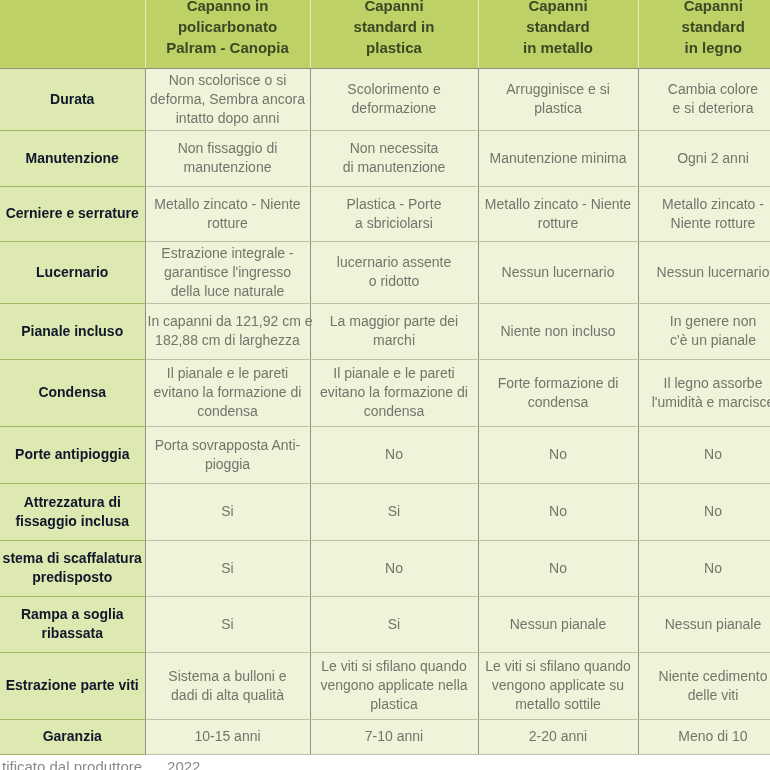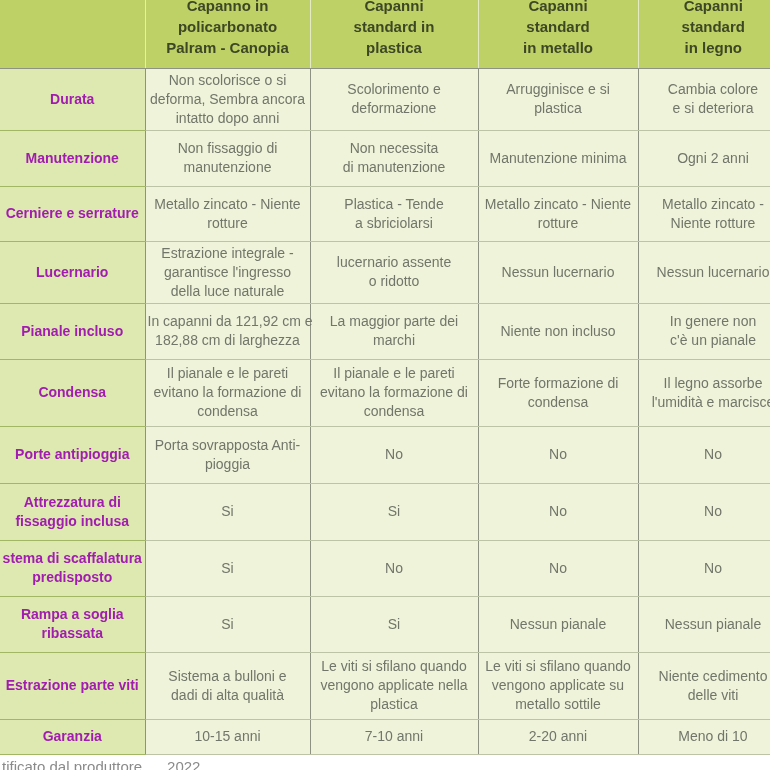--- a/index.html
+++ b/index.html
@@ -14,21 +14,21 @@
   col.c0{width:145px}col.c1{width:165px}col.c2{width:168px}col.c3{width:160px}col.c4{width:150px}
   .cmp th{
     background:#bdd166;color:#3e4724;font-size:15px;font-weight:600;
     text-align:center;vertical-align:middle;line-height:21px;
     white-space:pre-line;padding:2px;
     border-right:1px solid #e4ebc4;border-bottom:1px solid #8e9283;
   }
   .cmp th:last-child{border-right:none;}
   .cmp td{vertical-align:middle;text-align:center;padding:2px;}
   .cmp td.label{
-    background:#dde9b0;color:#a21caf;font-size:14px;font-weight:600;line-height:19px;
+    background:#dde9b0;color:#0f172a;font-size:14px;font-weight:600;line-height:19px;
     white-space:pre-line;
     border-right:1px solid #8e9283;border-bottom:1px solid #a2b764;
   }
   .cmp td.data{
     background:#eff3da;color:#71766a;font-size:14px;font-weight:400;line-height:19px;
     white-space:pre;
     border-right:1px solid #8e9283;border-bottom:1px solid #bcc3a6;
   }
   .cmp td.data:last-child{border-right:1px solid #8e9283;}
   .footer{
@@ -84,21 +84,21 @@
 manutenzione</td>
         <td class="data">Non necessita
 di manutenzione</td>
         <td class="data">Manutenzione minima</td>
         <td class="data">Ogni 2 anni</td>
       </tr>
       <tr style="height:55px">
         <td class="label">Cerniere e serrature</td>
         <td class="data">Metallo zincato - Niente
 rotture</td>
-        <td class="data">Plastica - Tende
+        <td class="data">Plastica - Porte
 a sbriciolarsi</td>
         <td class="data">Metallo zincato - Niente
 rotture</td>
         <td class="data">Metallo zincato -
 Niente rotture</td>
       </tr>
       <tr style="height:60px">
         <td class="label">Lucernario</td>
         <td class="data">Estrazione integrale -
 garantisce l'ingresso

